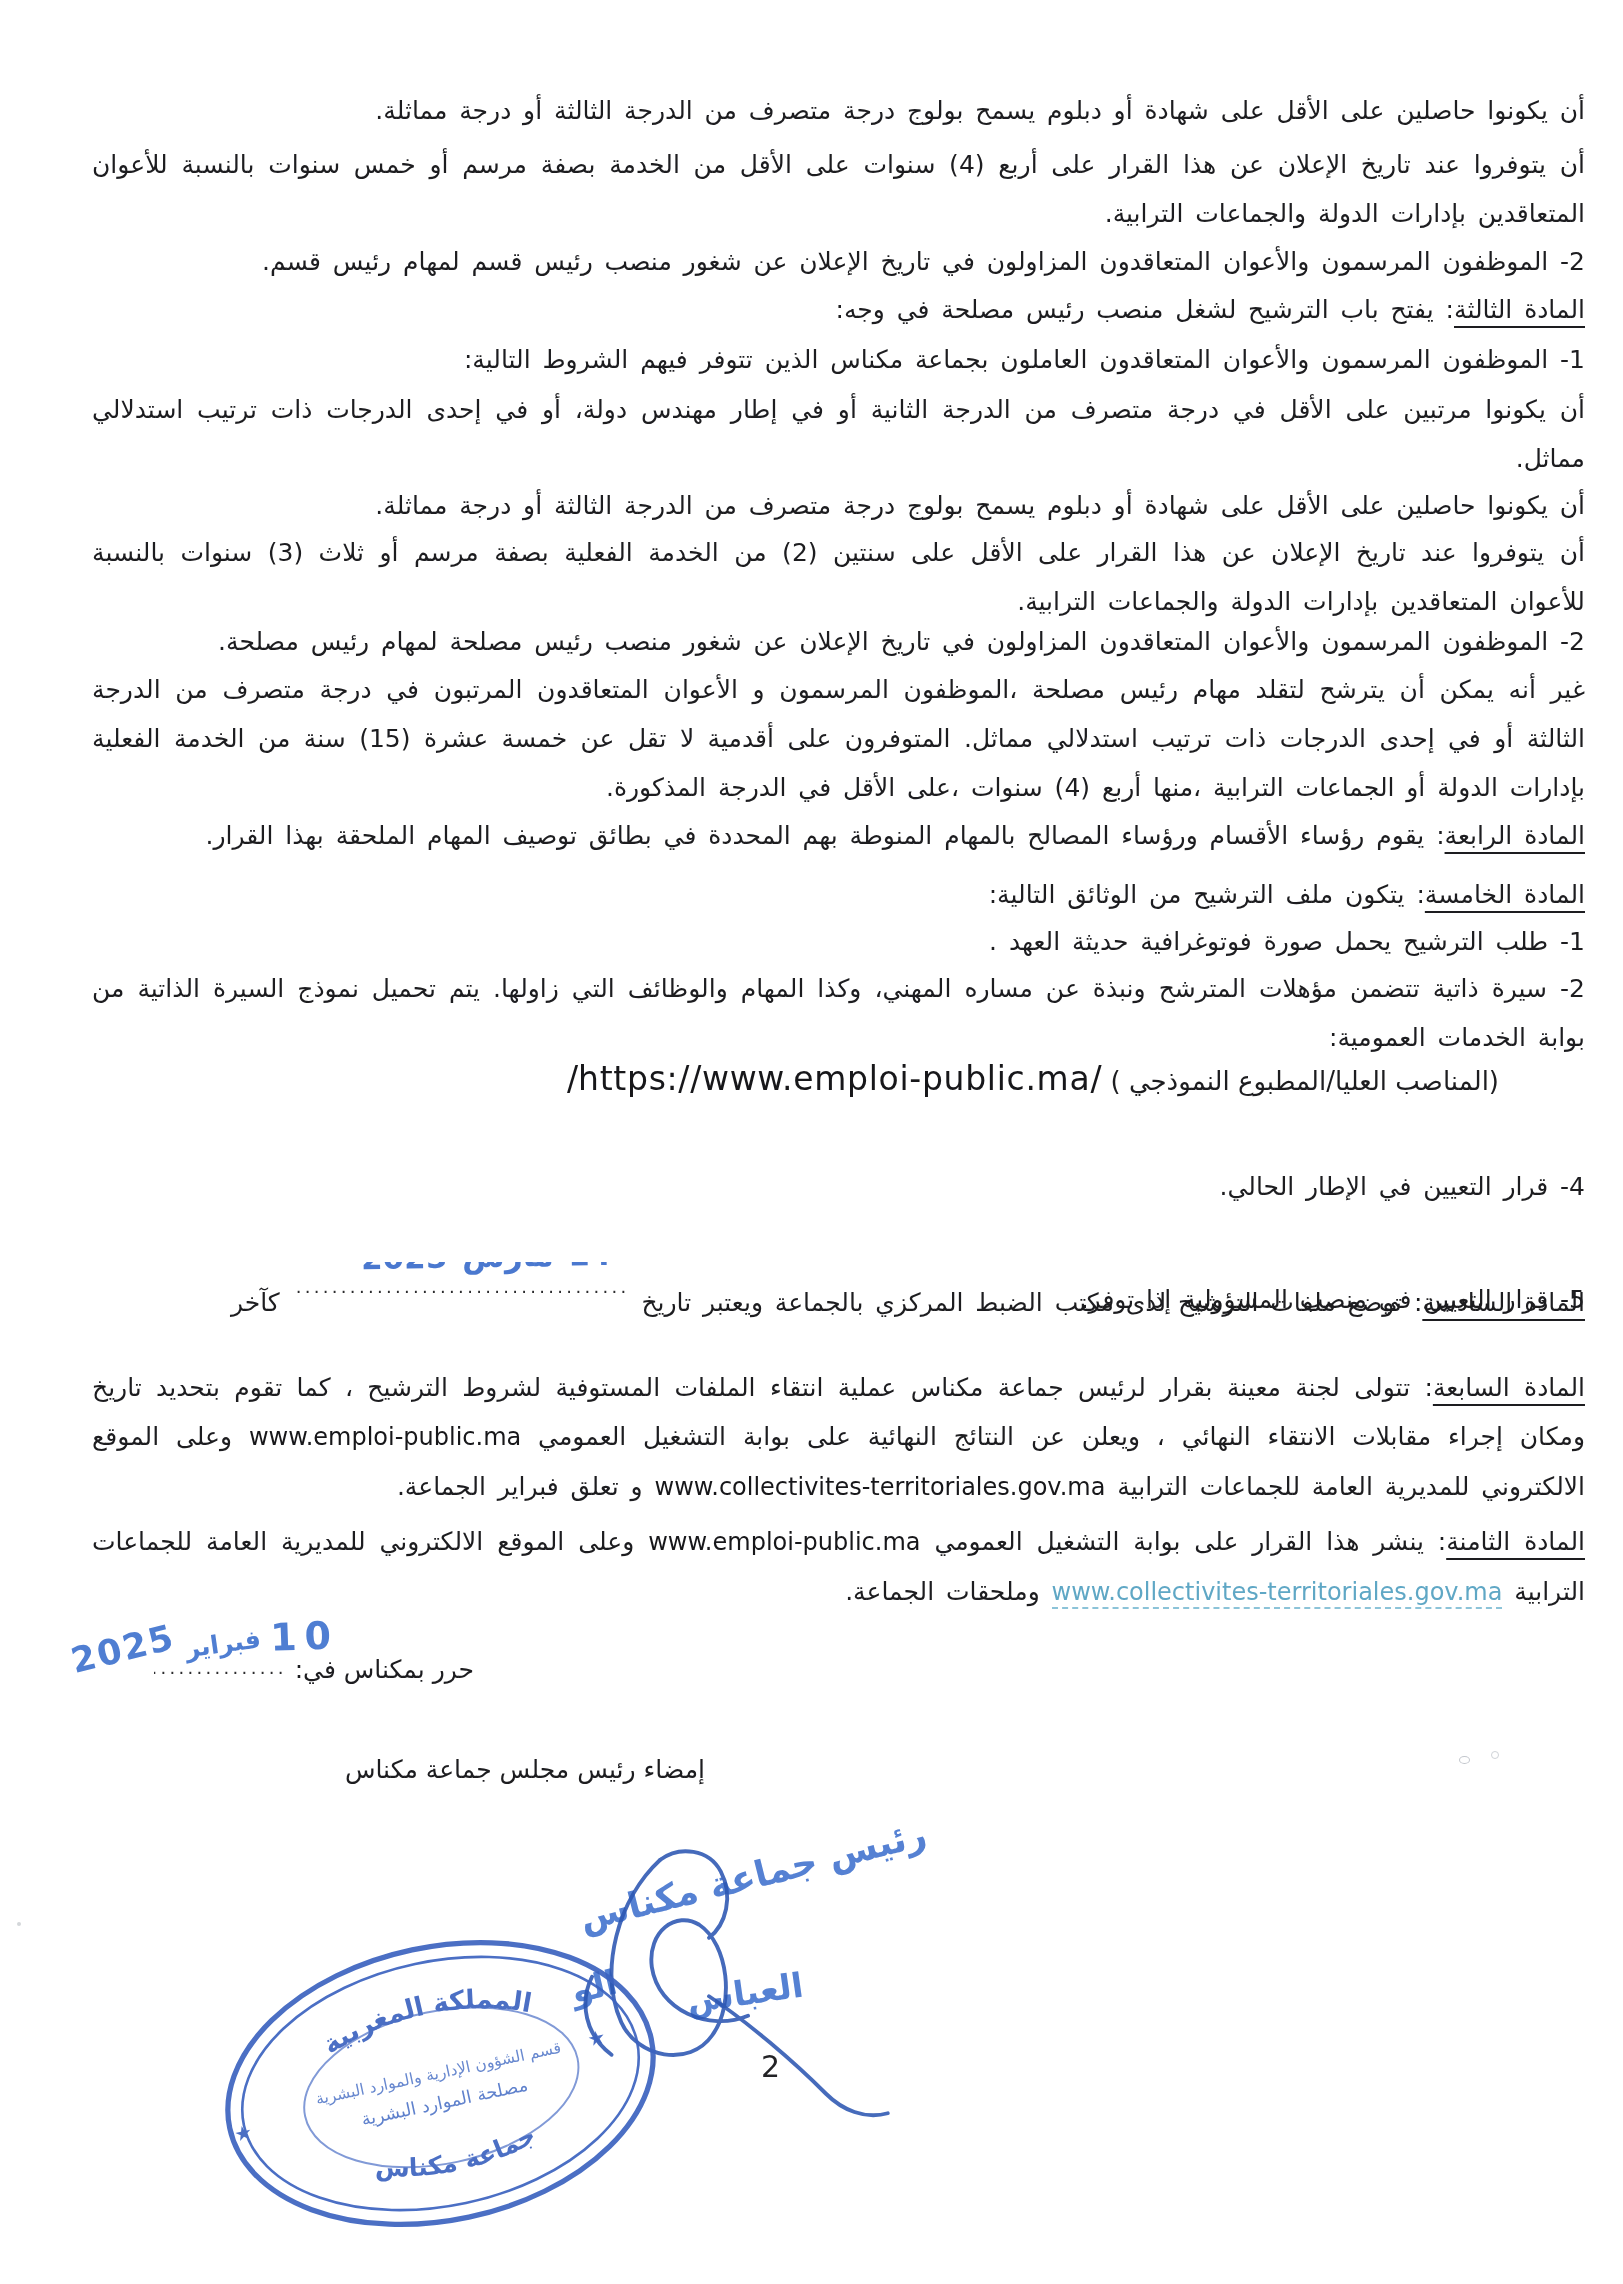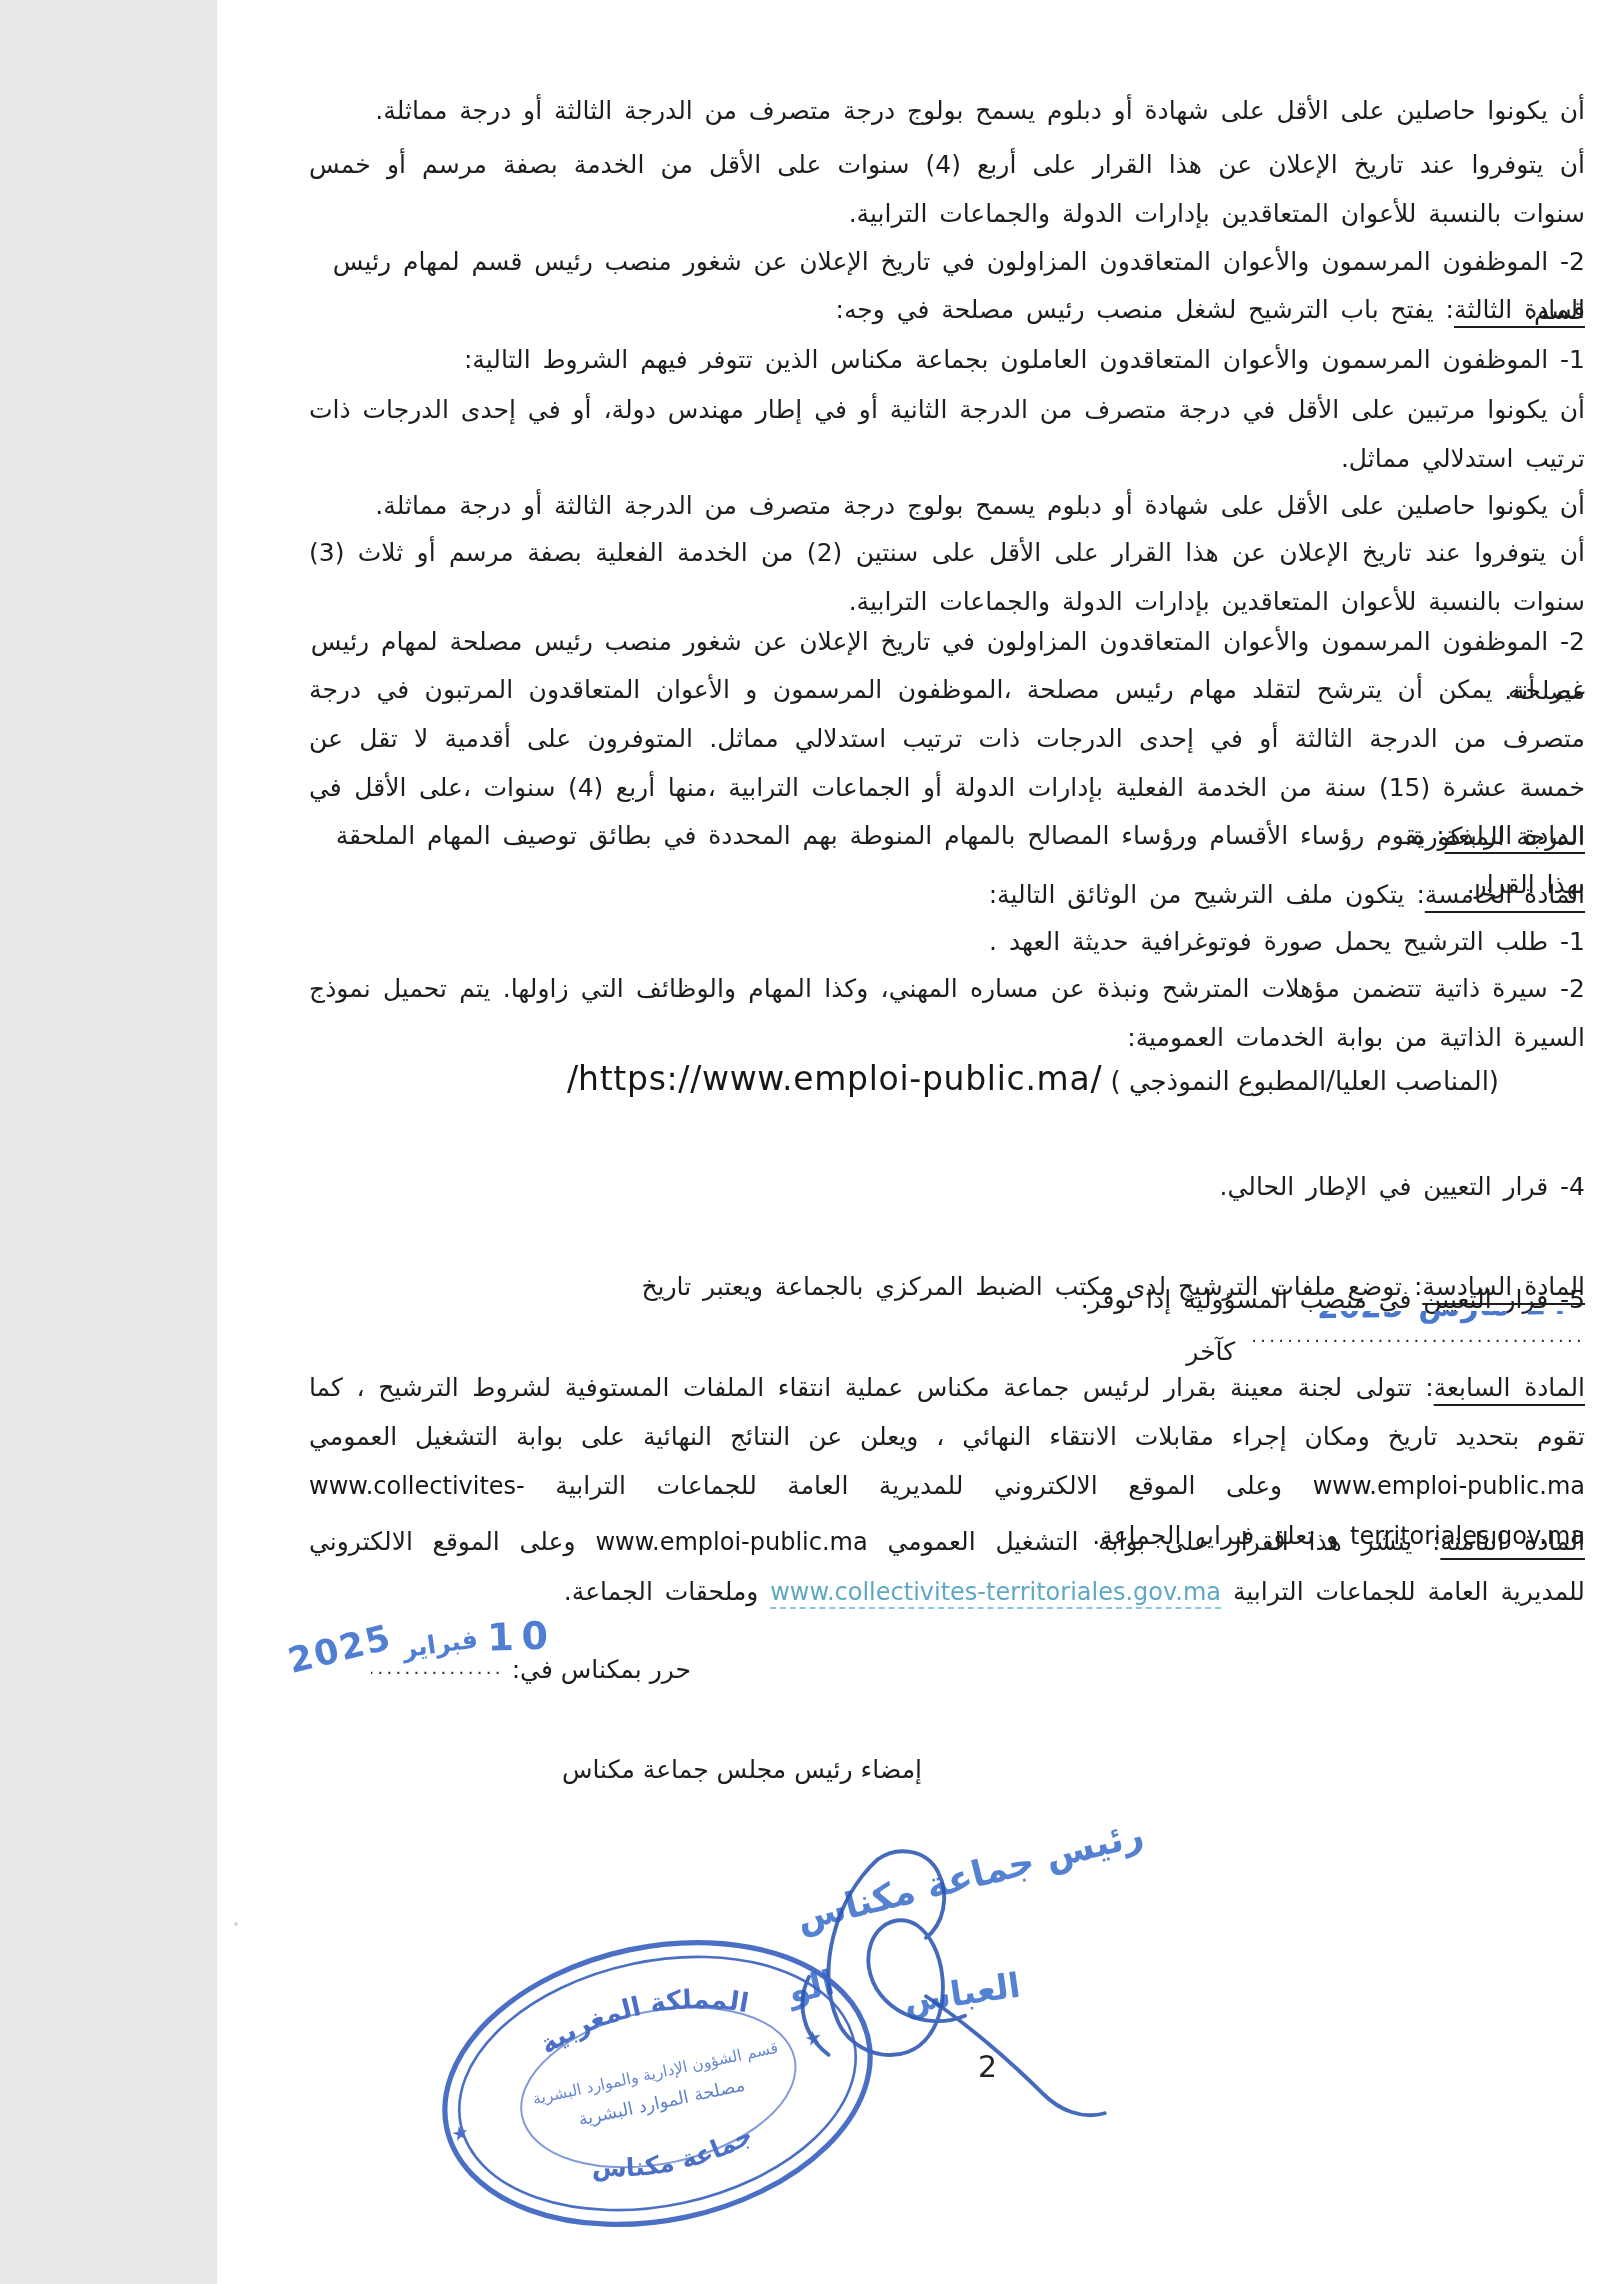--- a/index.html
+++ b/index.html
@@ -1,18 +1,18 @@
 <!DOCTYPE html>
 <html lang="ar" dir="rtl" style="font-size:10.4px"><head>
 <meta charset="utf-8">
 <style>
   html,body{margin:0;padding:0;background:#e8e8e8;}
   .page{
     position:relative;
-    width:1406px;height:2284px;
+    width:1623px;height:2284px;
     background:#ffffff;
     font-family:"DejaVu Sans",sans-serif;
     color:#1d1d20;
     direction:rtl;
     overflow:hidden;
   }
   .blk{
     position:absolute;
     right:38px;left:92px;
     font-size:25px;

